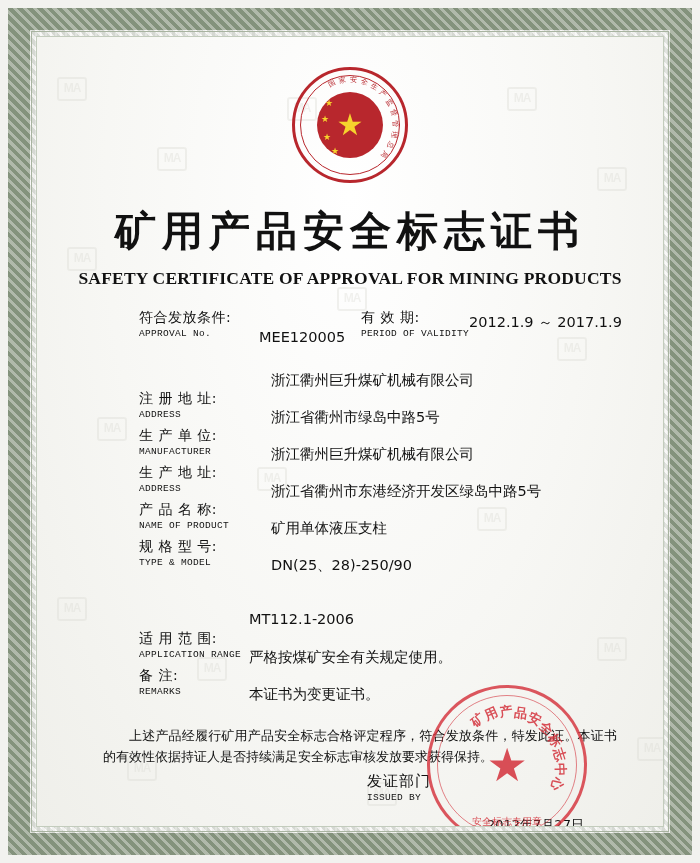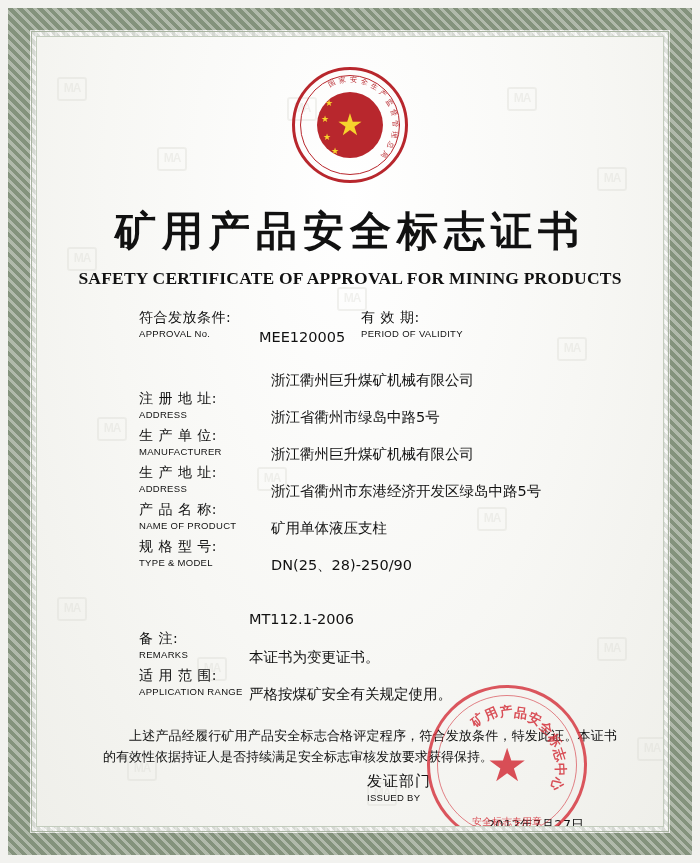--- a/index.html
+++ b/index.html
@@ -173,21 +173,21 @@
     height: 34px;
   }
   .lbl-cn {
     font-family: "DejaVu Sans", sans-serif;
     font-size: 14px;
     color: #111;
     letter-spacing: 0.5px;
     white-space: nowrap;
   }
   .lbl-en {
-    font-family: Liberation Sans, sans-serif;
+    font-family: Liberation Mono, monospace;
     font-size: 9.5px;
     color: #111;
     letter-spacing: 0.3px;
     white-space: nowrap;
     margin-top: 1px;
   }
   .val {
     font-family: "DejaVu Sans", sans-serif;
     font-size: 14.5px;
     color: #111;
@@ -379,20 +379,21 @@
     <div class="row-approval">
       <div class="ap-left">
         <div class="lbl-cn">符合发放条件:</div>
         <div class="lbl-en">APPROVAL No.</div>
       </div>
       <div class="ap-num val">MEE120005</div>
       <div class="ap-mid">
         <div class="lbl-cn">有 效 期:</div>
         <div class="lbl-en">PERIOD OF VALIDITY</div>
       </div>
+      <div class="ap-date val">2012.1.9 ～ 2017.1.9</div>
     </div>
 
     <div class="fields">
 
       <div class="field">
         <div class="value val">浙江衢州巨升煤矿机械有限公司</div>
       </div>
 
       <div class="field">
         <div class="labels">
@@ -435,32 +436,32 @@
       </div>
 
       <div class="gap"></div>
 
       <div class="field field2">
         <div class="value val">MT112.1-2006</div>
       </div>
 
       <div class="field field2">
         <div class="labels">
+          <div class="lbl-cn">适 用 范 围:</div>
+          <div class="lbl-en">APPLICATION RANGE</div>
+        </div>
+        <div class="value val">严格按煤矿安全有关规定使用。</div>
+      </div>
+
+      <div class="field field2">
+        <div class="labels">
           <div class="lbl-cn">备        注:</div>
           <div class="lbl-en">REMARKS</div>
         </div>
         <div class="value val">本证书为变更证书。</div>
-      </div>
-
-      <div class="field field2">
-        <div class="labels">
-          <div class="lbl-cn">适 用 范 围:</div>
-          <div class="lbl-en">APPLICATION RANGE</div>
-        </div>
-        <div class="value val">严格按煤矿安全有关规定使用。</div>
       </div>
 
     </div>
 
     <div class="statement">上述产品经履行矿用产品安全标志合格评定程序，符合发放条件，特发此证。本证书的有效性依据持证人是否持续满足安全标志审核发放要求获得保持。</div>
 
     <div class="issued">
       <div class="lbl-cn">发证部门</div>
       <div class="lbl-en">ISSUED BY</div>
     </div>

